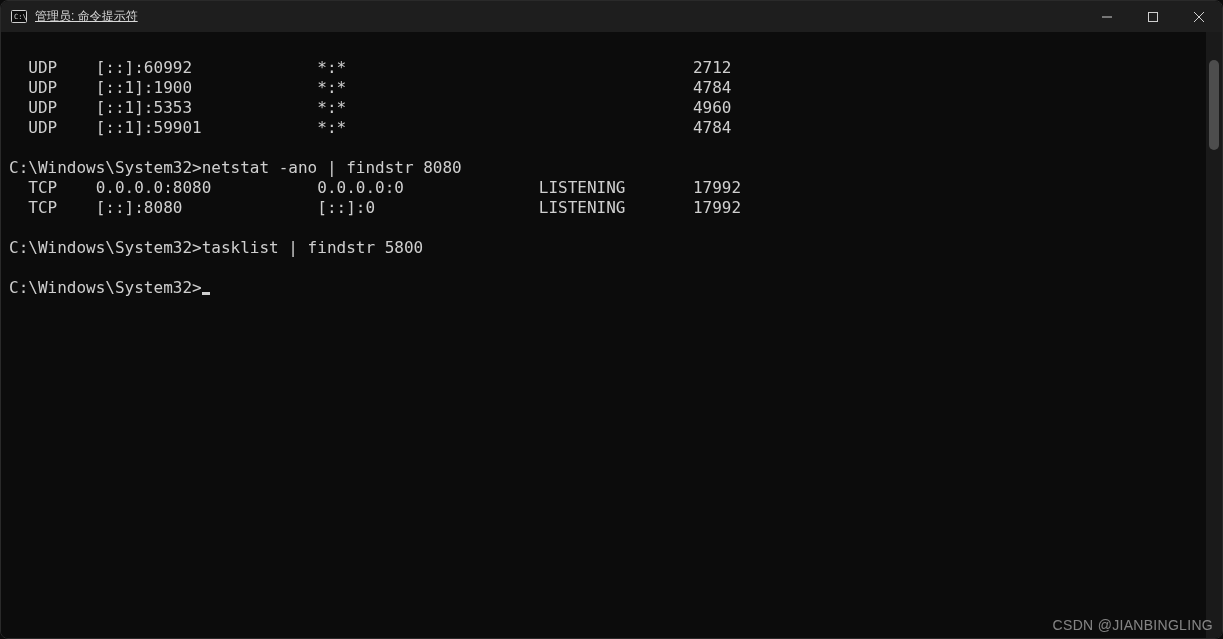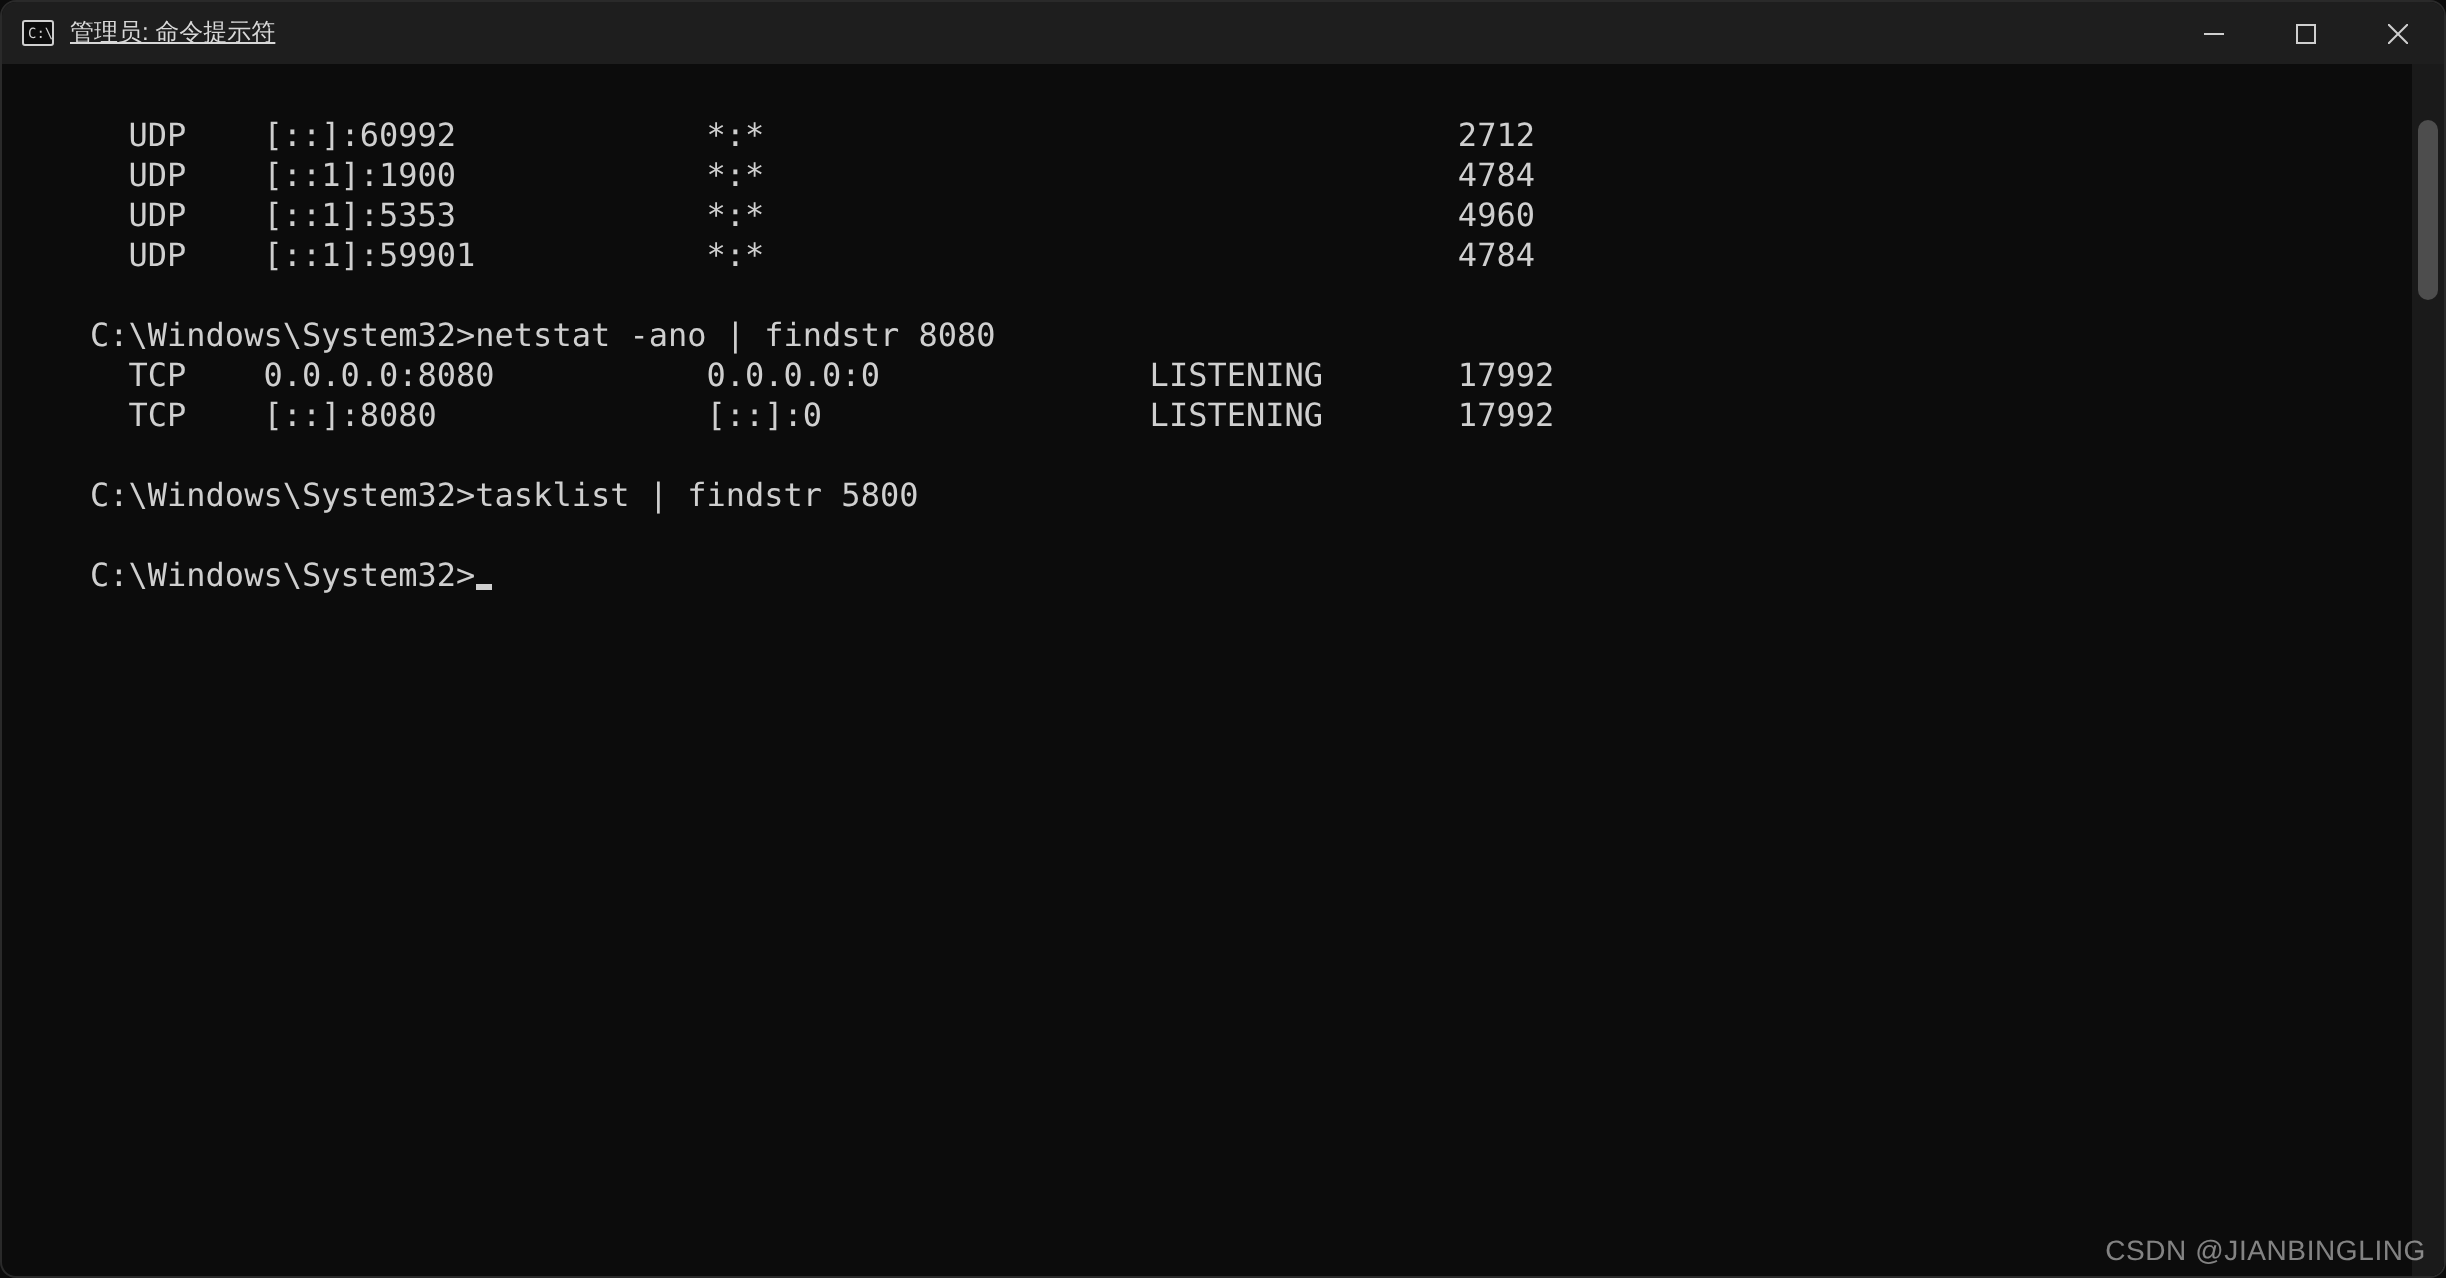--- a/index.html
+++ b/index.html
@@ -65,21 +65,20 @@
     align-items: center;
     justify-content: center;
     color: #cfcfcf;
   }
 
   .client {
     flex: 1 1 auto;
     background: #0c0c0c;
     position: relative;
     overflow: hidden;
-    margin-left: 36px;
   }
 
   .terminal {
     position: absolute;
     top: 6px;
     left: 8px;
     right: 20px;
     bottom: 0;
     font-family: "NSimSun", "SimSun", "Consolas", monospace;
     font-size: 16px;

